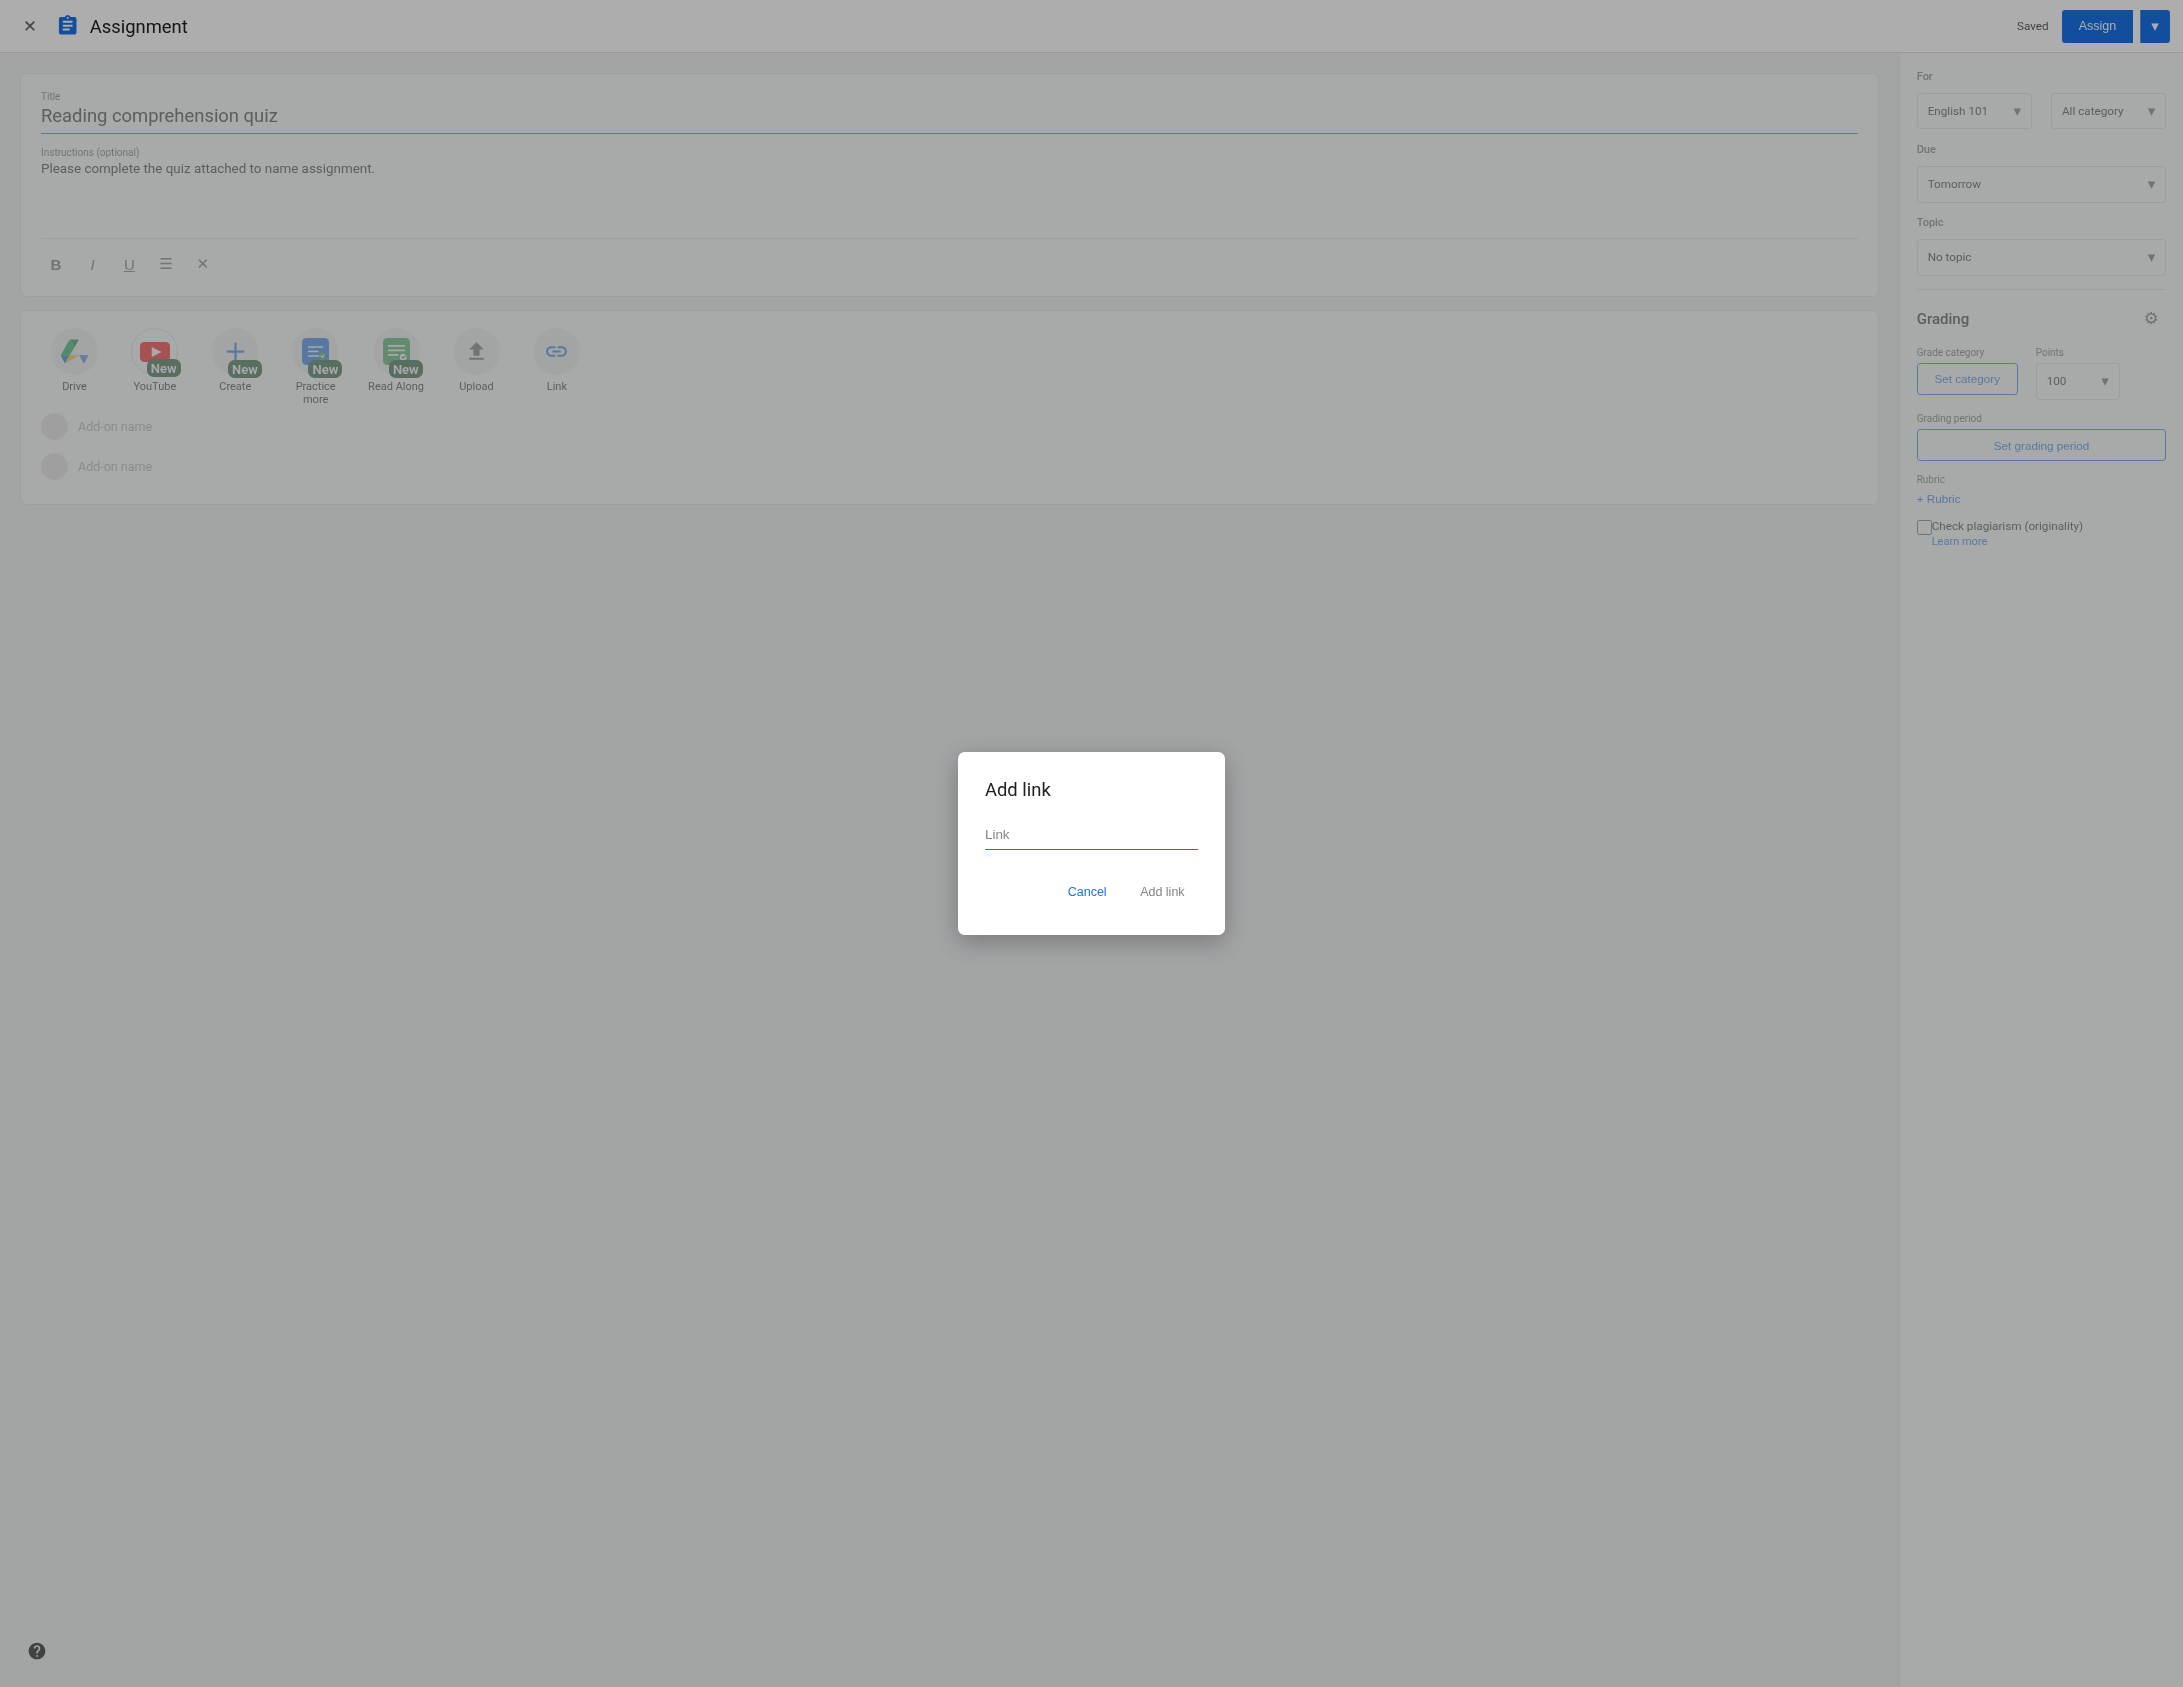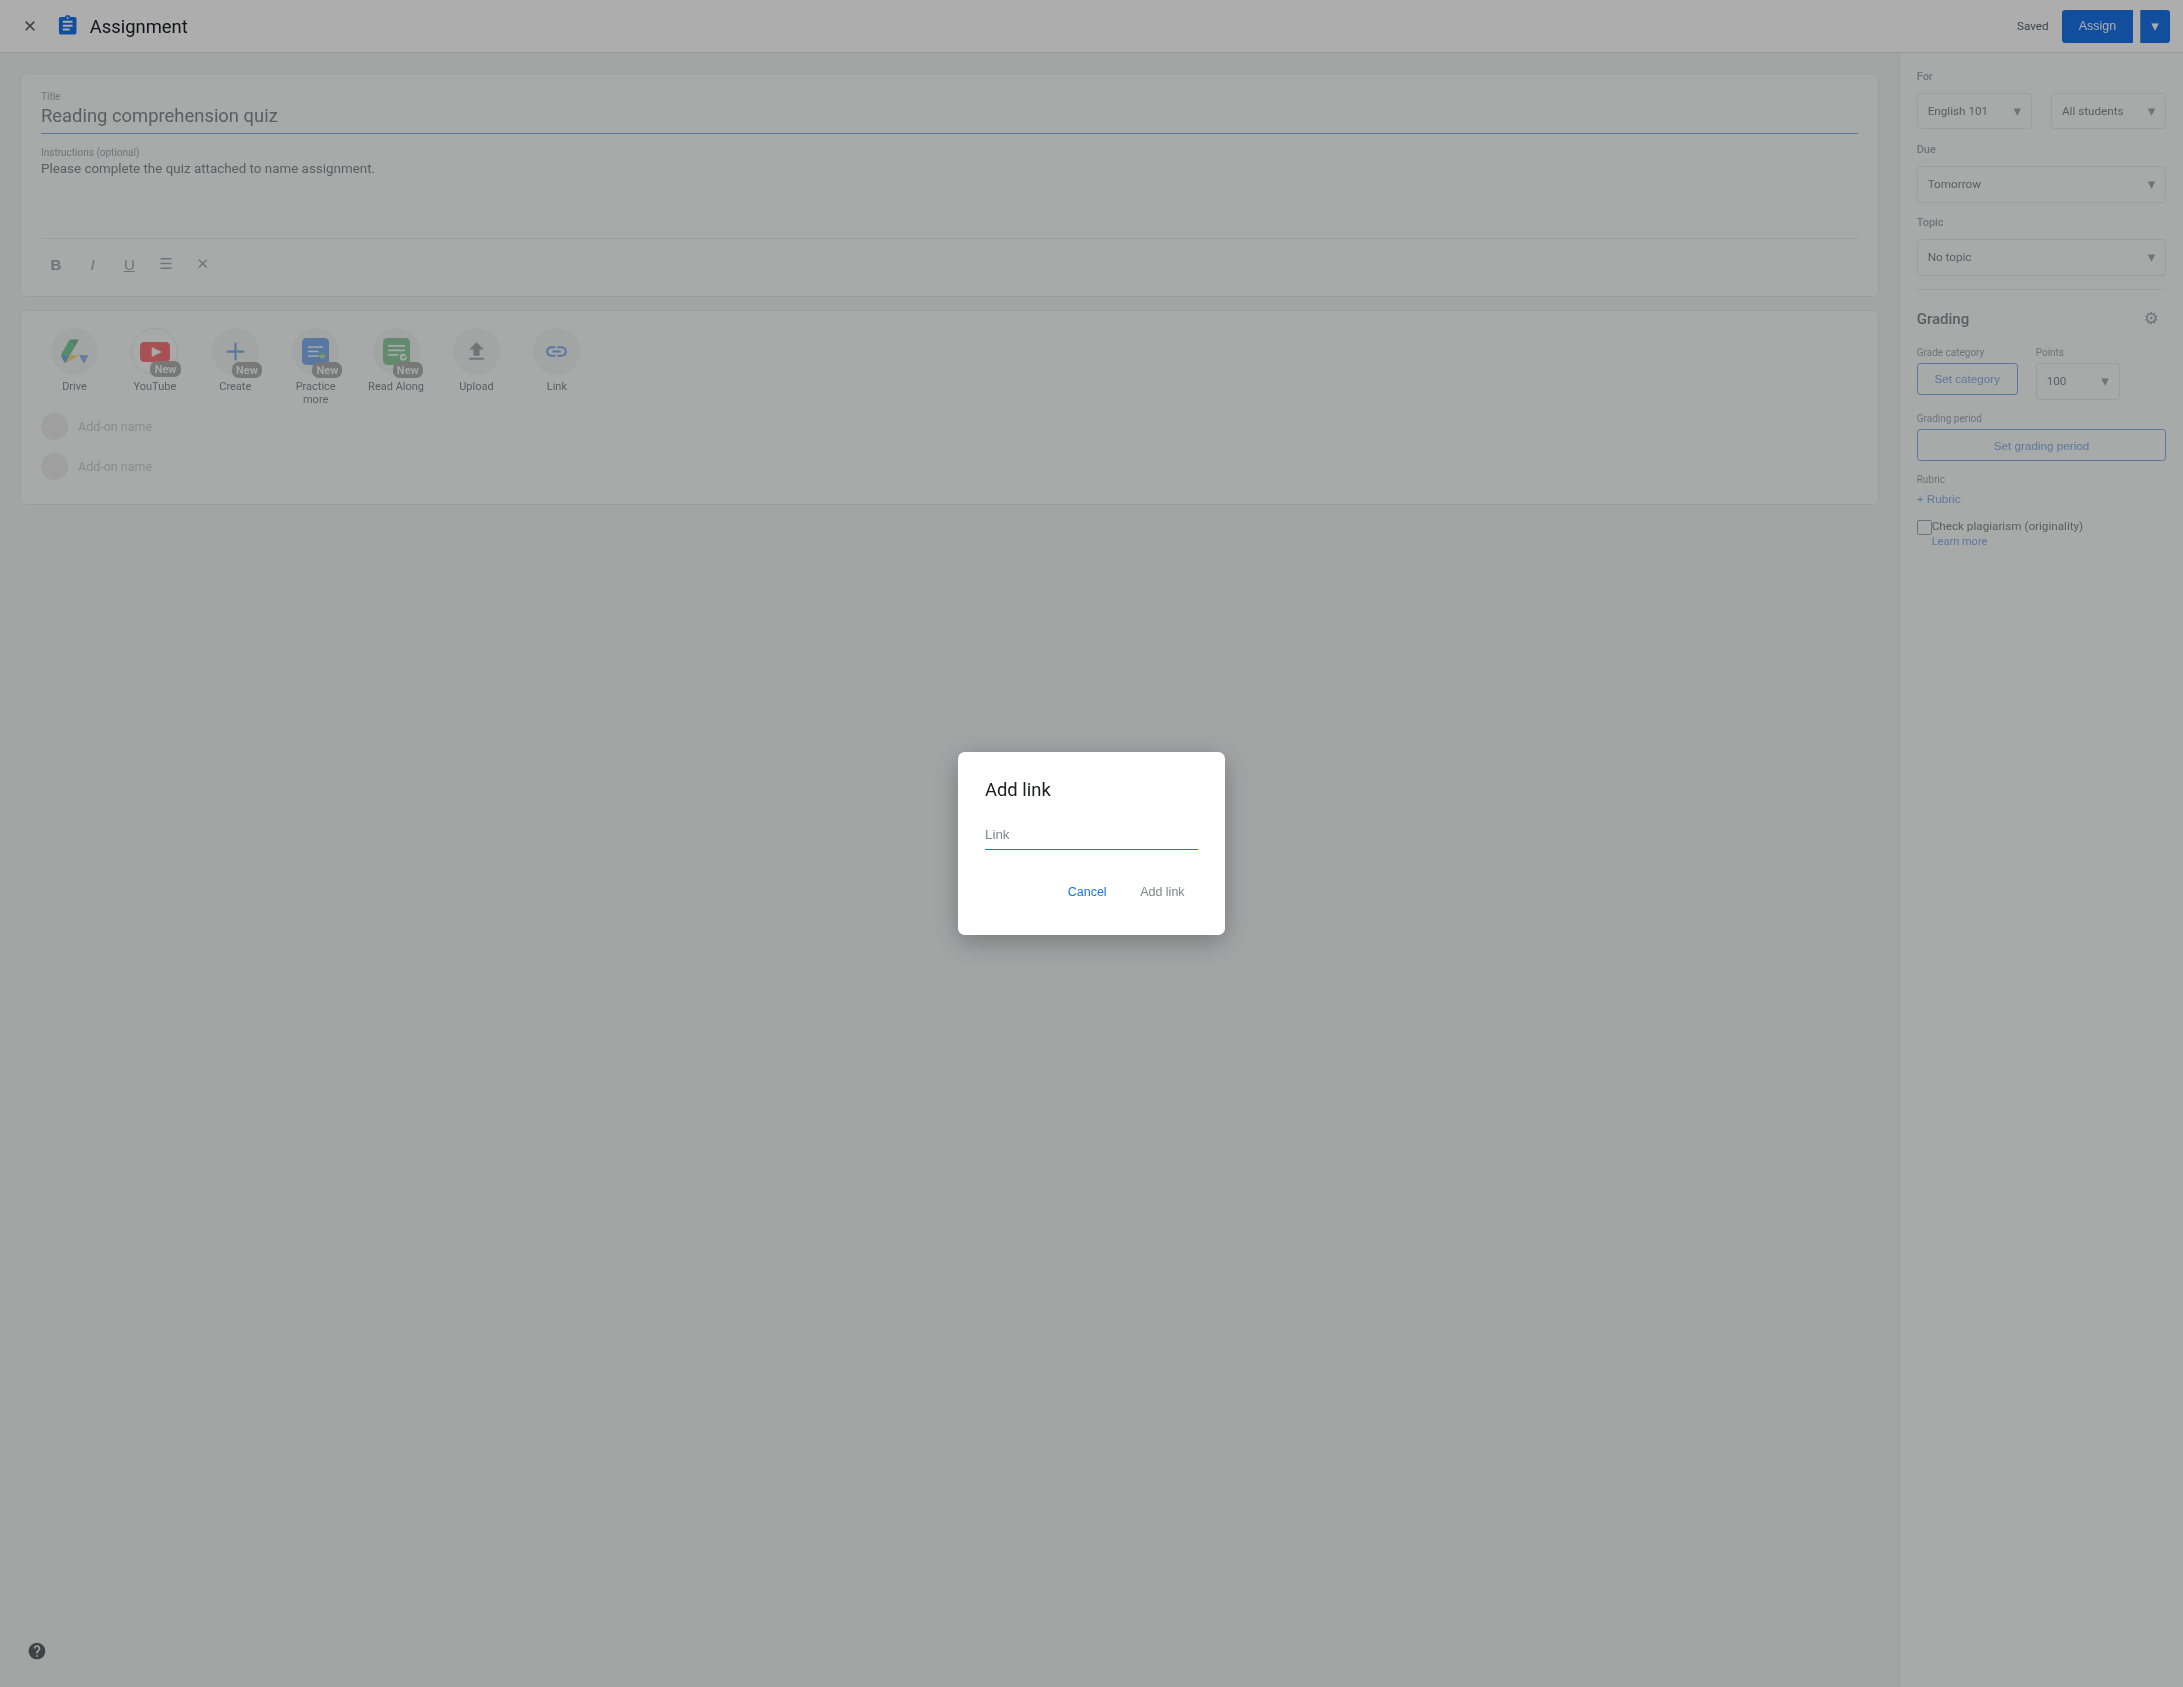--- a/index.html
+++ b/index.html
@@ -172,23 +172,23 @@
       width: 47px; height: 47px;
       border-radius: 50%;
       background: #f1f3f4;
       display: flex; align-items: center; justify-content: center;
       font-size: 23.4px;
     }
     .new-badge {
       position: absolute;
       bottom: -3.3px;
       right: -3.3px;
-      background: #737373;
+      background: #14532d;
       color: #fff;
-      font-size: 11px;
+      font-size: 13px;
       font-weight: 600;
       border-radius: 6.7px;
       padding: 1.7px 4.2px;
     }
     .attach-item-label {
       font-size: 11px;
       color: #202124;
       text-align: center;
     }
 
@@ -578,21 +578,21 @@
 
   <div class="right-panel">
 
     <div class="right-section-label">For</div>
     <div class="dropdown-row">
       <div class="dropdown-field">
         <span>English 101</span>
         <span class="chevron">▾</span>
       </div>
       <div class="dropdown-field">
-        <span>All students</span>
+        <span>All category</span>
         <span class="chevron">▾</span>
       </div>
     </div>
 
     <div class="right-section-label">Due</div>
     <div class="dropdown-field full" style="margin-bottom:13.4px;">
       <span>Tomorrow</span>
       <span class="chevron">▾</span>
     </div>
 

